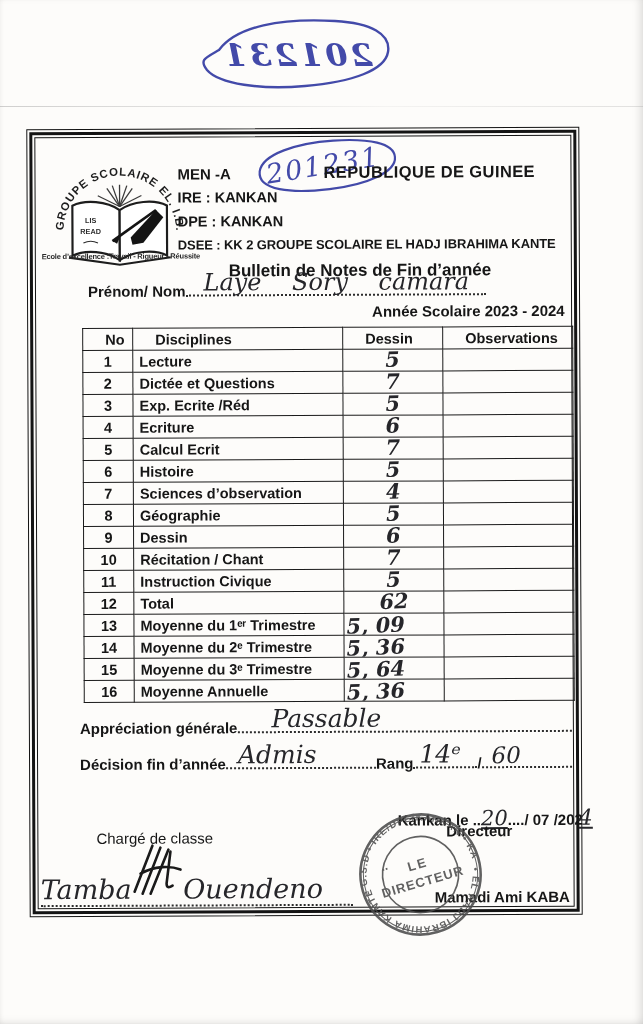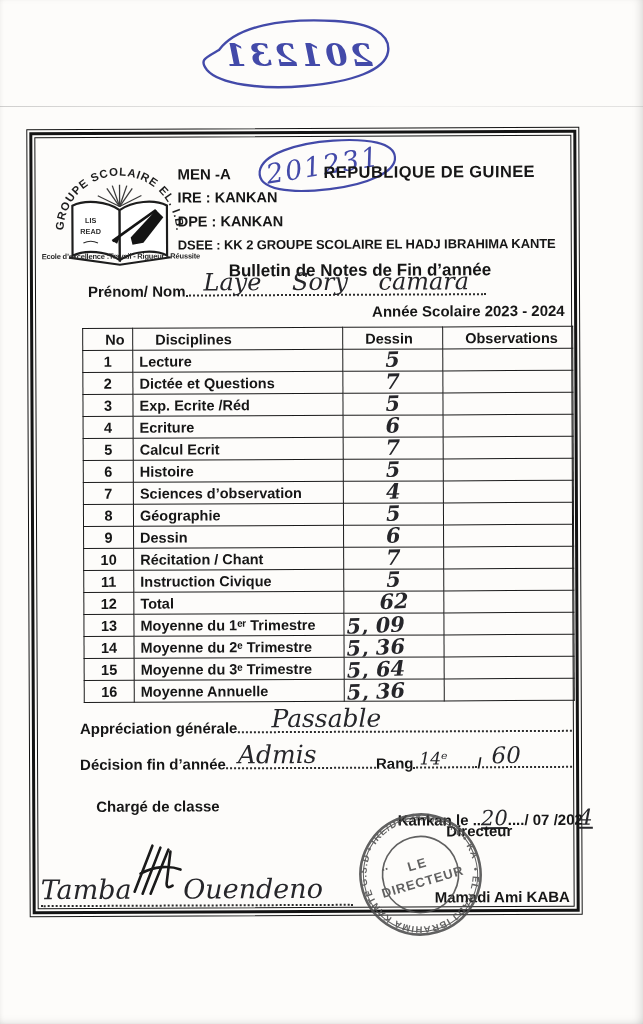--- a/index.html
+++ b/index.html
@@ -51,21 +51,21 @@
   .note-hand.long{position:absolute;left:2px;bottom:0px;}
   
   .appre-row{left:42px;top:580px;width:492px;font-size:15px;}
   .appre-row .dots{flex:1;}
   .appre-row .hand{left:34px;font-size:25px;}
   .decision-row{left:42px;top:616px;width:492px;font-size:15px;}
   .kankan-row{position:absolute;left:326px;top:652px;font-size:15px;font-weight:bold;white-space:pre;}
   .kankan-row .hand{font-size:21px;font-weight:normal;text-decoration:underline;}
   .kankan-row .year-digit{margin-left:-4px;font-size:22px;}
   
-  .charge-title{position:absolute;left:58px;top:660px;font-size:15px;font-weight:bold;}
+  .charge-title{position:absolute;left:58px;top:692px;font-size:15px;font-weight:normal;}
   .sig-scribble{position:absolute;left:88px;top:702px;}
   .teacher-name{position:absolute;left:2px;top:736px;width:312px;border-bottom:2.4px dotted #2d2d2d;}
   .teacher-name .hand{font-size:27px;}
   .directeur-title{position:absolute;left:408px;top:686px;font-size:15px;font-weight:bold;}
   .director-name{position:absolute;left:396px;top:752px;font-size:15px;font-weight:bold;}
   .stamp{position:absolute;left:312px;top:668px;transform:rotate(-16deg);opacity:.88;}
 </style>
 </head>
 <body>
 
@@ -269,21 +269,21 @@
         </span>
       </div>
 
       <div class="rule-line decision-row">
         <span class="lbl">Décision fin d’année</span>
         <span class="dots" style="width:150px;">
           <span class="hand" style="left:12px;font-size:25px;">Admis</span>
         </span>
         <span class="lbl">Rang</span>
         <span class="dots" style="width:64px;">
-          <span class="hand" style="left:6px;font-size:17px;">14ᵉ</span>
+          <span class="hand" style="left:6px;font-size:25px;">14ᵉ</span>
         </span>
         <span class="lbl">/</span>
         <span class="dots" style="flex:1;">
           <span class="hand" style="left:10px;font-size:23px;">60</span>
         </span>
       </div>
 
       <div class="kankan-row">
         <span>Kankan le ..</span><span class="hand">20</span><span>..../ 07 /202</span><span class="hand year-digit">4</span>
       </div>

